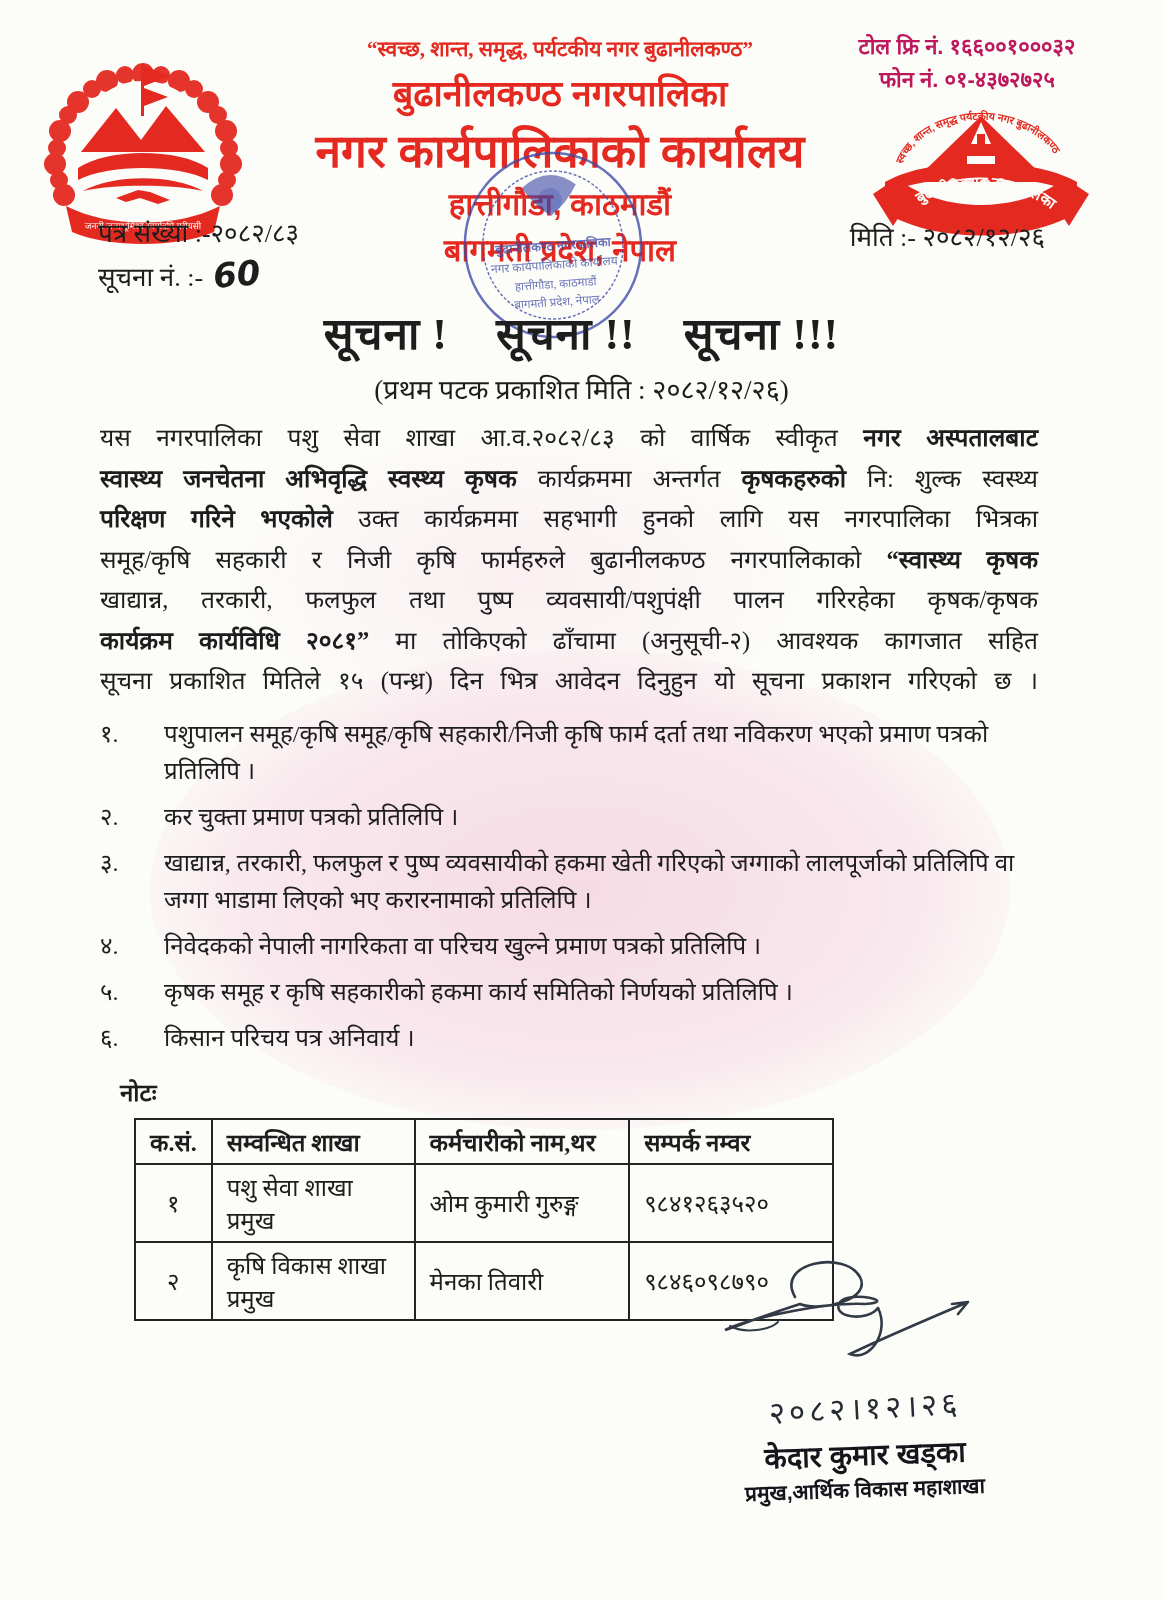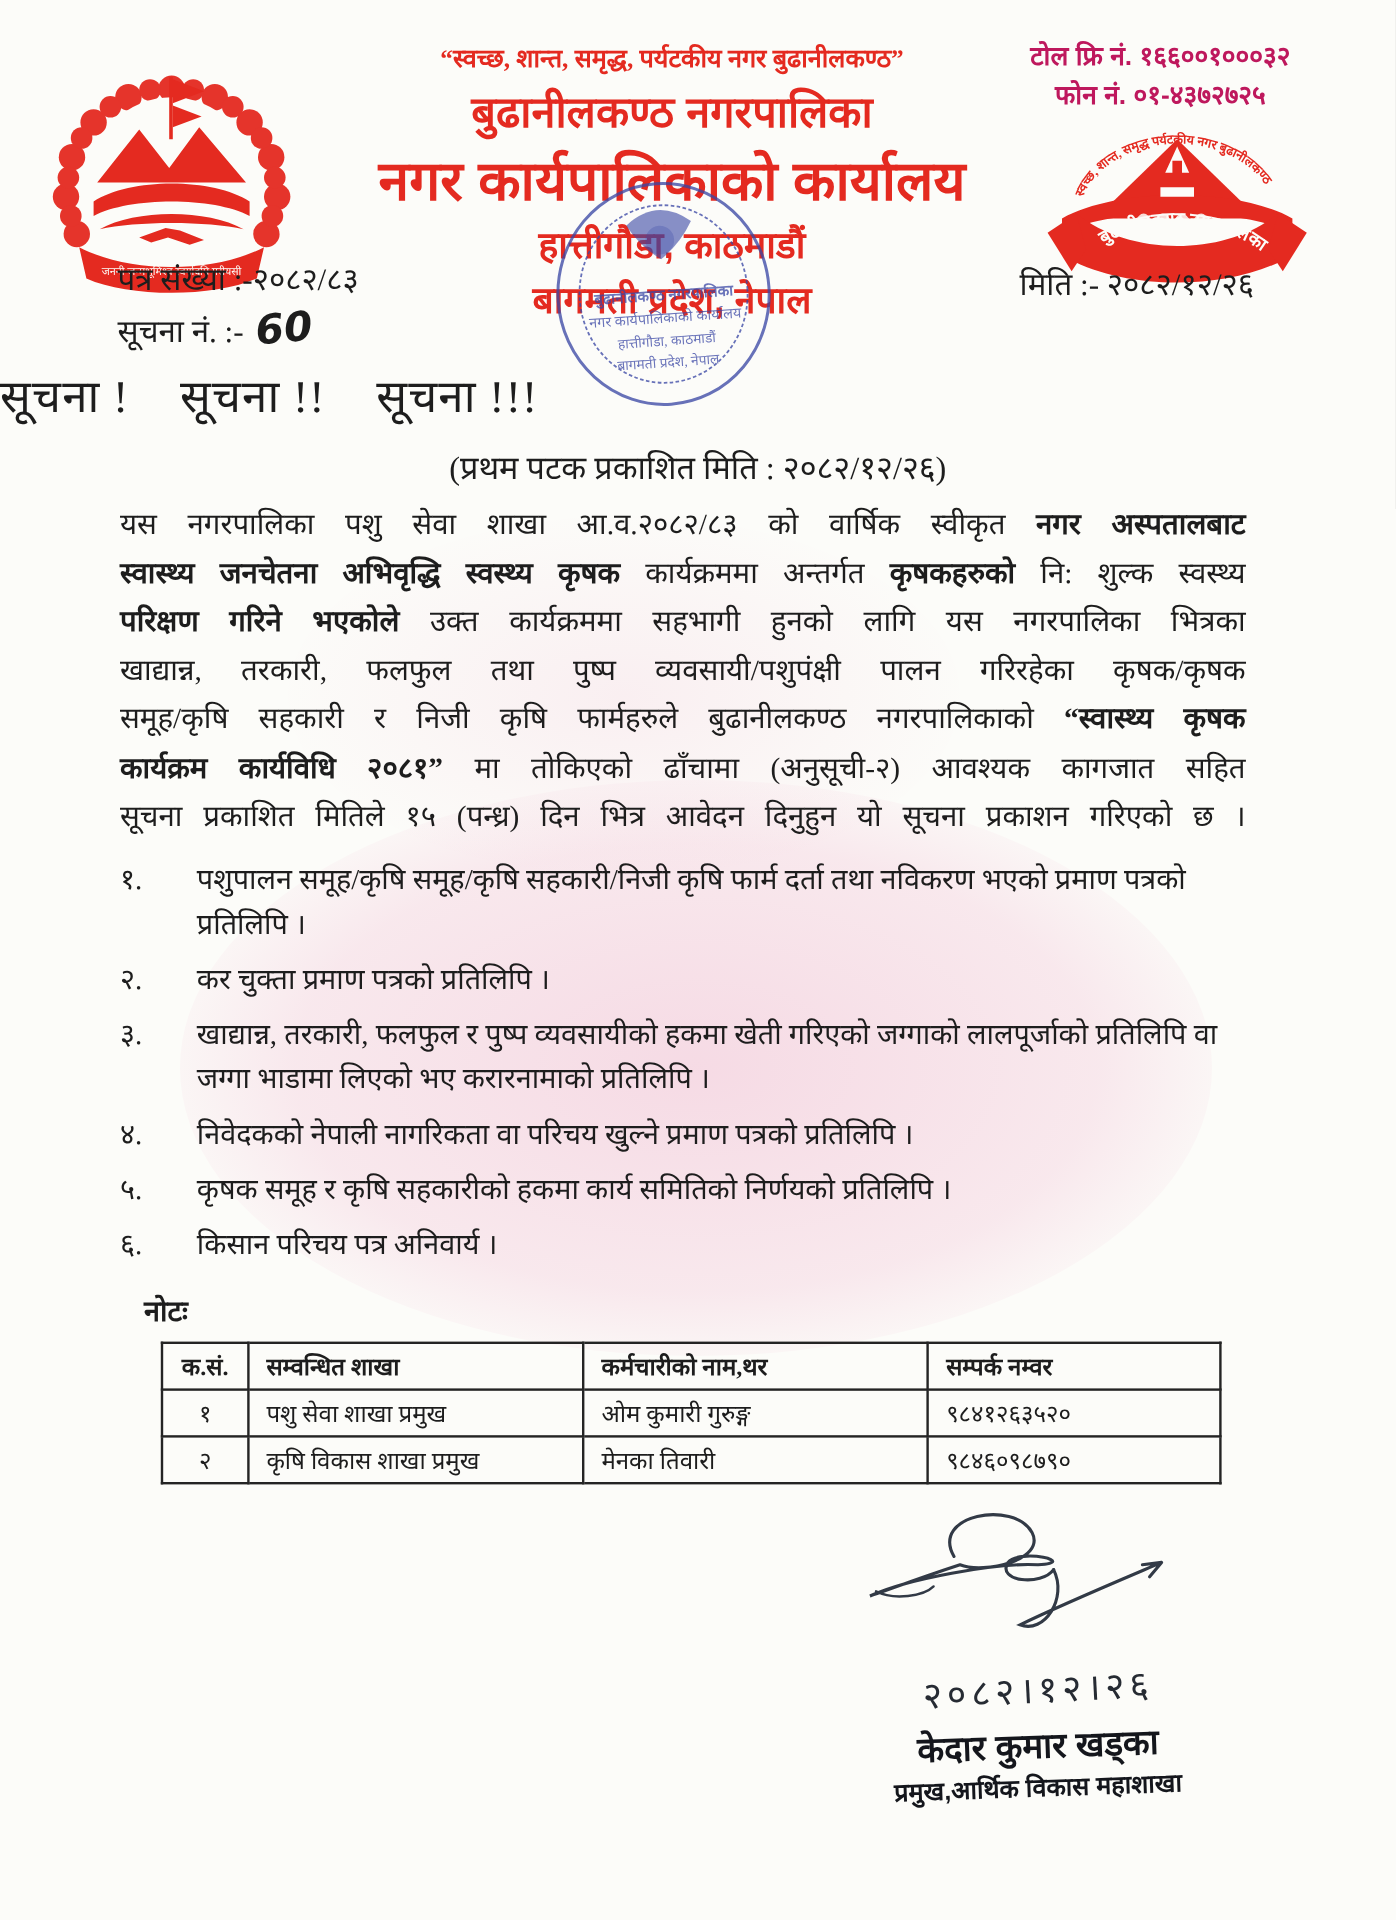--- a/index.html
+++ b/index.html
@@ -42,37 +42,37 @@
   }
   
   .meta-left { position:absolute; left:98px; top:214px; font-size:26px; line-height:40px; }
   .notice-no-value {
     font-family:"DejaVu Sans","Liberation Sans",cursive;
     font-style:italic; font-weight:700; font-size:34px;
     display:inline-block; transform:rotate(-5deg); margin-left:10px;
   }
   .meta-right { position:absolute; right:118px; top:218px; font-size:26px; }
   
-  .notice-title { position:absolute; left:0; top:302px; width:100%; text-align:left;
-    font-size:38px; font-weight:400; white-space:pre; letter-spacing:1px; }
+  .notice-title { position:absolute; left:0; top:302px; width:100%; text-align:center;
+    font-size:44px; font-weight:700; white-space:pre; letter-spacing:1px; }
   .notice-subtitle { position:absolute; left:0; top:370px; width:100%; text-align:center; font-size:27px; }
   
   .content { position:absolute; left:100px; top:418px; width:938px; }
   .body-line { font-size:24.5px; line-height:40.5px; text-align:justify; text-align-last:justify; }
   .body-line .bold { font-weight:700; }
   .doc-heading { margin-top:58px; font-size:25px; font-weight:700; text-decoration:underline;
     text-underline-offset:6px; margin-left:2px; }
   .doc-list { margin-top:14px; }
   .doc-item { display:flex; font-size:24px; line-height:37px; margin-top:9px; }
   .doc-item .num { width:36px; flex:0 0 36px; }
   .doc-item .txt { flex:1;margin-left:28px; }
   .note-label { margin-top:18px; margin-left:20px; font-size:24px; font-weight:700; }
   
-  table.contacts { margin:10px 0 0 34px; width:884px; border-collapse:collapse;
-    font-size:20px; }
+  table.contacts { margin:10px 0 0 34px; width:700px; border-collapse:collapse;
+    font-size:24px; }
   table.contacts th, table.contacts td { border:2px solid #242424; padding:5px 14px; text-align:left; }
   table.contacts th { font-weight:700; }
   table.contacts td.center, table.contacts th.center { text-align:center; }
   
   .sig-block { position:absolute; right:88px; top:1242px; width:420px; text-align:center; }
   .sig-svg { display:block; margin:0 auto; }
   .sig-date { font-size:31px; transform:rotate(-3deg); letter-spacing:4px;
     font-family:"DejaVu Sans","Liberation Sans",cursive; margin-top:-16px; color:#262b33; }
   .sig-name { margin-top:6px; font-size:29px; font-weight:800; color:#14161c;
     font-family:"Liberation Sans","DejaVu Sans",sans-serif; transform:rotate(-2deg); }
@@ -200,22 +200,22 @@
   <div class="meta-right">मिति :- २०८२/१२/२६</div>
 
   <div class="notice-title">सूचना !    सूचना !!    सूचना !!!</div>
   <div class="notice-subtitle">(प्रथम पटक प्रकाशित मिति : २०८२/१२/२६)</div>
 
   <div class="content">
     <div id="body-paragraph">
         <div class="body-line"><span>यस नगरपालिका पशु सेवा शाखा आ.व.२०८२/८३ को वार्षिक स्वीकृत </span><span class="bold">नगर अस्पतालबाट</span></div>
         <div class="body-line"><span class="bold">स्वास्थ्य जनचेतना अभिवृद्धि स्वस्थ्य कृषक</span><span> कार्यक्रममा अन्तर्गत </span><span class="bold">कृषकहरुको</span><span> नि: शुल्क स्वस्थ्य</span></div>
         <div class="body-line"><span class="bold">परिक्षण गरिने भएकोले</span><span> उक्त कार्यक्रममा सहभागी हुनको लागि यस नगरपालिका भित्रका</span></div>
+        <div class="body-line"><span>समूह/कृषि सहकारी र निजी कृषि फार्महरुले बुढानीलकण्ठ नगरपालिकाको </span><span class="bold">“स्वास्थ्य कृषक</span></div>
         <div class="body-line"><span>खाद्यान्न, तरकारी, फलफुल तथा पुष्प व्यवसायी/पशुपंक्षी पालन गरिरहेका कृषक/कृषक</span></div>
-        <div class="body-line"><span>समूह/कृषि सहकारी र निजी कृषि फार्महरुले बुढानीलकण्ठ नगरपालिकाको </span><span class="bold">“स्वास्थ्य कृषक</span></div>
         <div class="body-line"><span class="bold">कार्यक्रम कार्यविधि २०८१”</span><span> मा तोकिएको ढाँचामा (अनुसूची-२) आवश्यक कागजात सहित</span></div>
         <div class="body-line"><span>सूचना प्रकाशित मितिले १५ (पन्ध्र) दिन भित्र आवेदन दिनुहुन यो सूचना प्रकाशन गरिएको छ ।</span></div>
       </div>
 
     <div class="doc-list" id="documents-list">
         <div class="doc-item">
           <span class="num">१.</span>
           <span class="txt">पशुपालन समूह/कृषि समूह/कृषि सहकारी/निजी कृषि फार्म दर्ता तथा नविकरण भएको प्रमाण पत्रको प्रतिलिपि ।</span>
         </div>
         <div class="doc-item">

